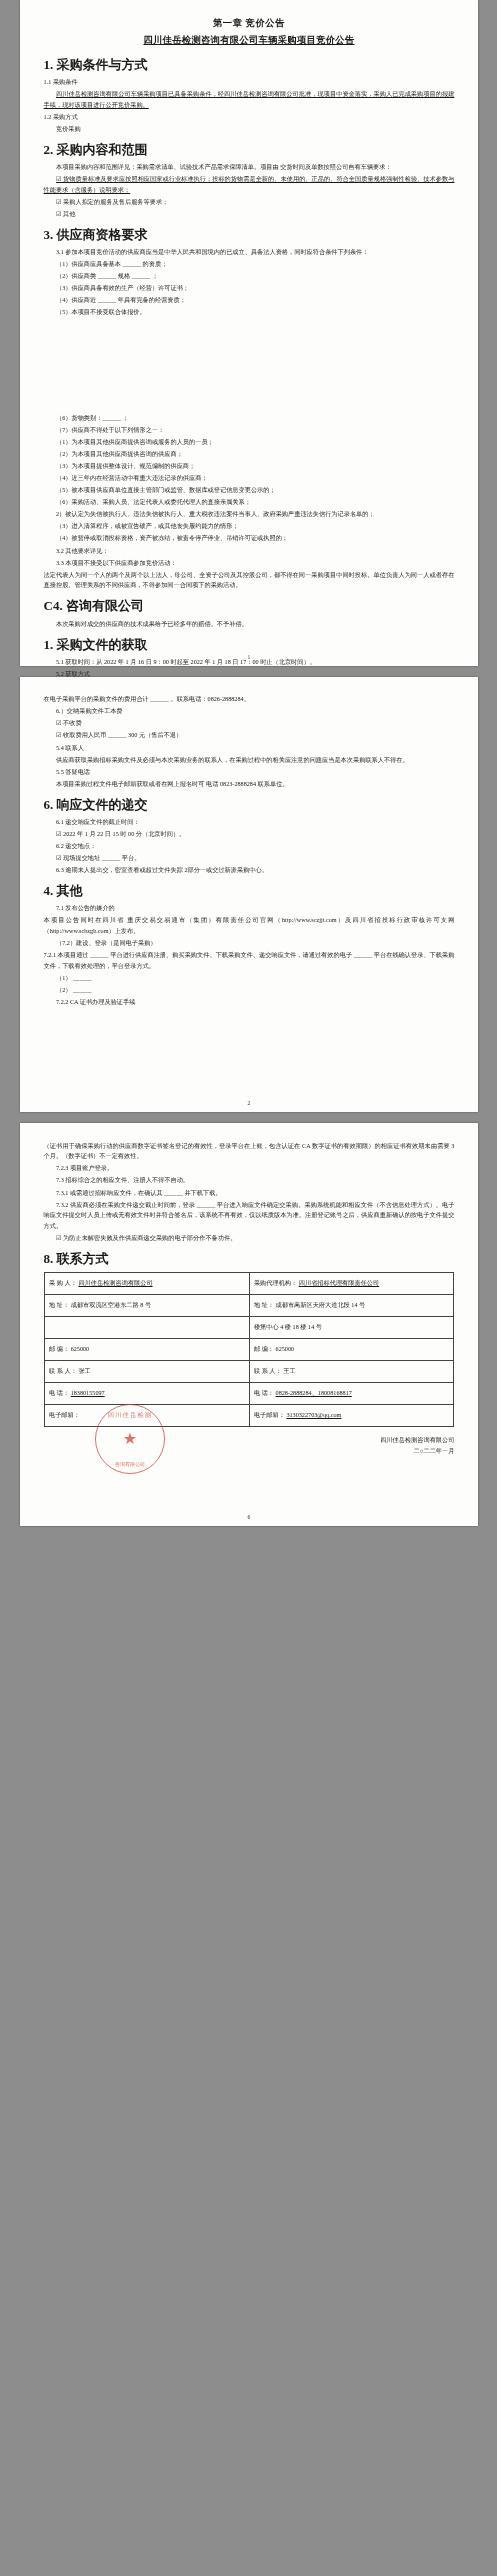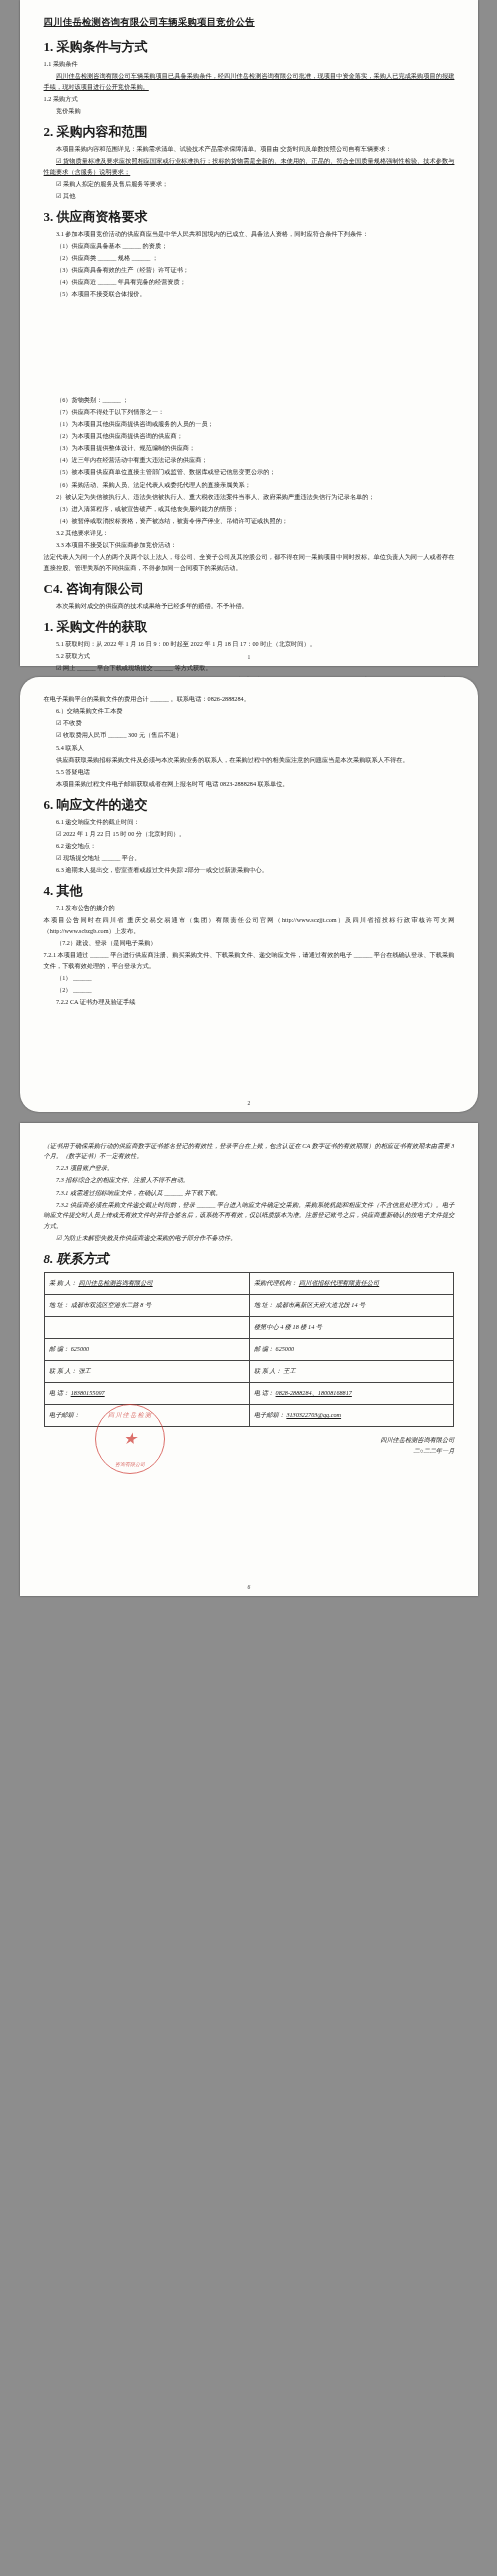--- a/index.html
+++ b/index.html
@@ -19,32 +19,32 @@
     background: #fdfdfb;
     width: 458px;
     margin: 0 auto 11.2px auto;
     padding: 16px 23.6px 18.7px 23.6px;
     box-sizing: border-box;
     position: relative;
     box-shadow: 0 0 1.9px rgba(0,0,0,0.45);
     color: #1b1b1b;
   }
   .page.p1 { height: 666px; }
-  .page.p2 { height: 435px; border-radius: 19px; }
-  .page.p3 { height: 473px; font-style: italic; }
+  .page.p2 { height: 435px; }
+  .page.p3 { height: 403px; }
 
   .title-main {
     text-align: center;
     font-size: 9.3px;
     font-weight: bold;
     letter-spacing: 0.6px;
     margin: 1.2px 0 3.7px 0;
   }
   .title-sub {
-    text-align: left;
+    text-align: center;
     font-size: 9.3px;
     font-weight: bold;
     letter-spacing: 0.3px;
     text-decoration: underline;
     margin: 0 0 8.7px 0;
   }
   .h2 {
     font-size: 13px;
     font-weight: bold;
     margin: 6.2px 0 3.1px 0;
@@ -129,20 +129,21 @@
     margin-top: 6.2px;
     line-height: 1.9;
   }
 </style>
 </head>
 <body>
 
 <div class="doc">
 
   <div class="page p1">
+    <div class="title-main">第一章 竞价公告</div>
     <div class="title-sub">四川佳岳检测咨询有限公司车辆采购项目竞价公告</div>
 
     <div class="h2">1. 采购条件与方式</div>
     <p class="t">1.1 采购条件</p>
     <p class="t ind ul">四川佳岳检测咨询有限公司车辆采购项目已具备采购条件，经四川佳岳检测咨询有限公司批准，现项目中资金落实，采购人已完成采购项目的报建手续，现对该项目进行公开竞价采购。</p>
     <p class="t">1.2 采购方式</p>
     <p class="t ind">竞价采购</p>
 
     <div class="h2">2. 采购内容和范围</div>
     <p class="t ind">本项目采购内容和范围详见：采购需求清单、试验技术产品需求保障清单。项目由 交货时间及单数按照公司自有车辆要求：</p>

